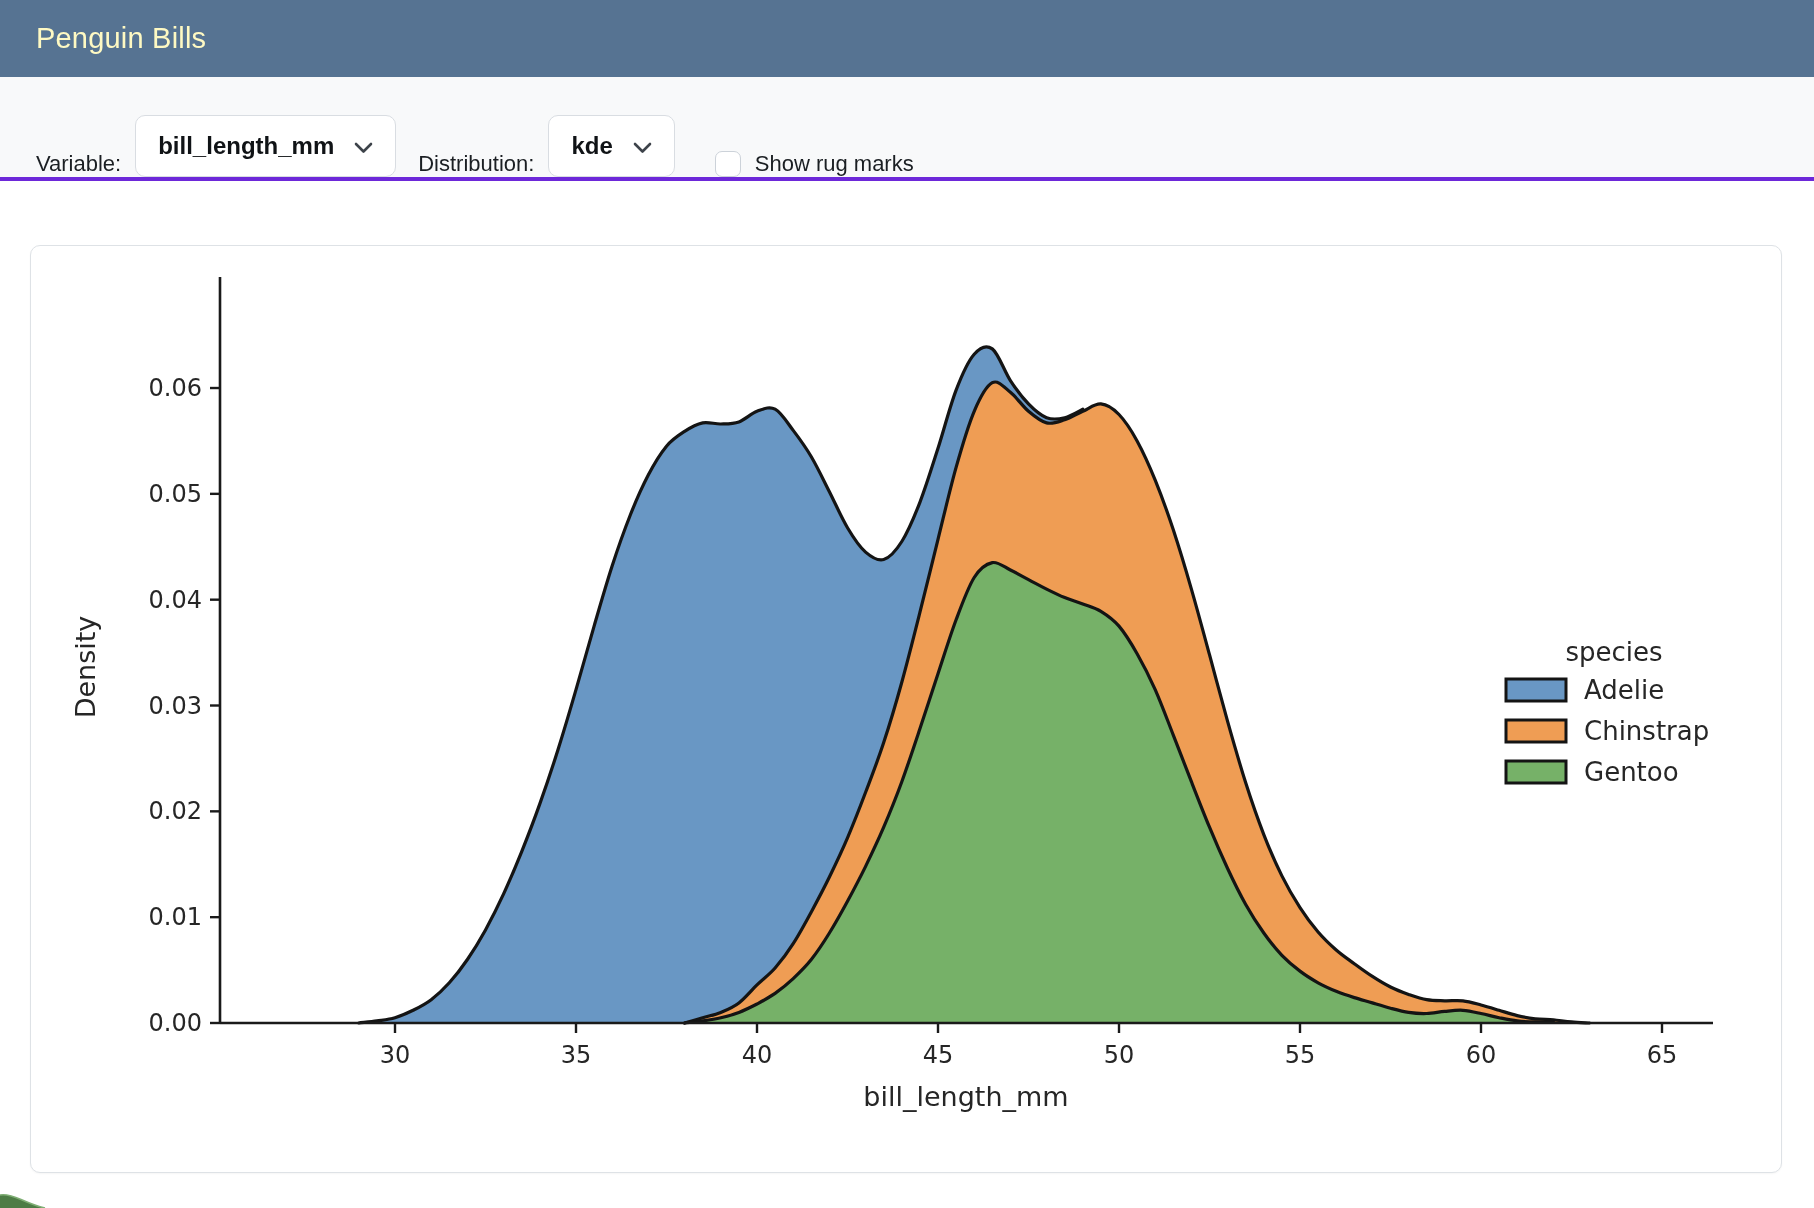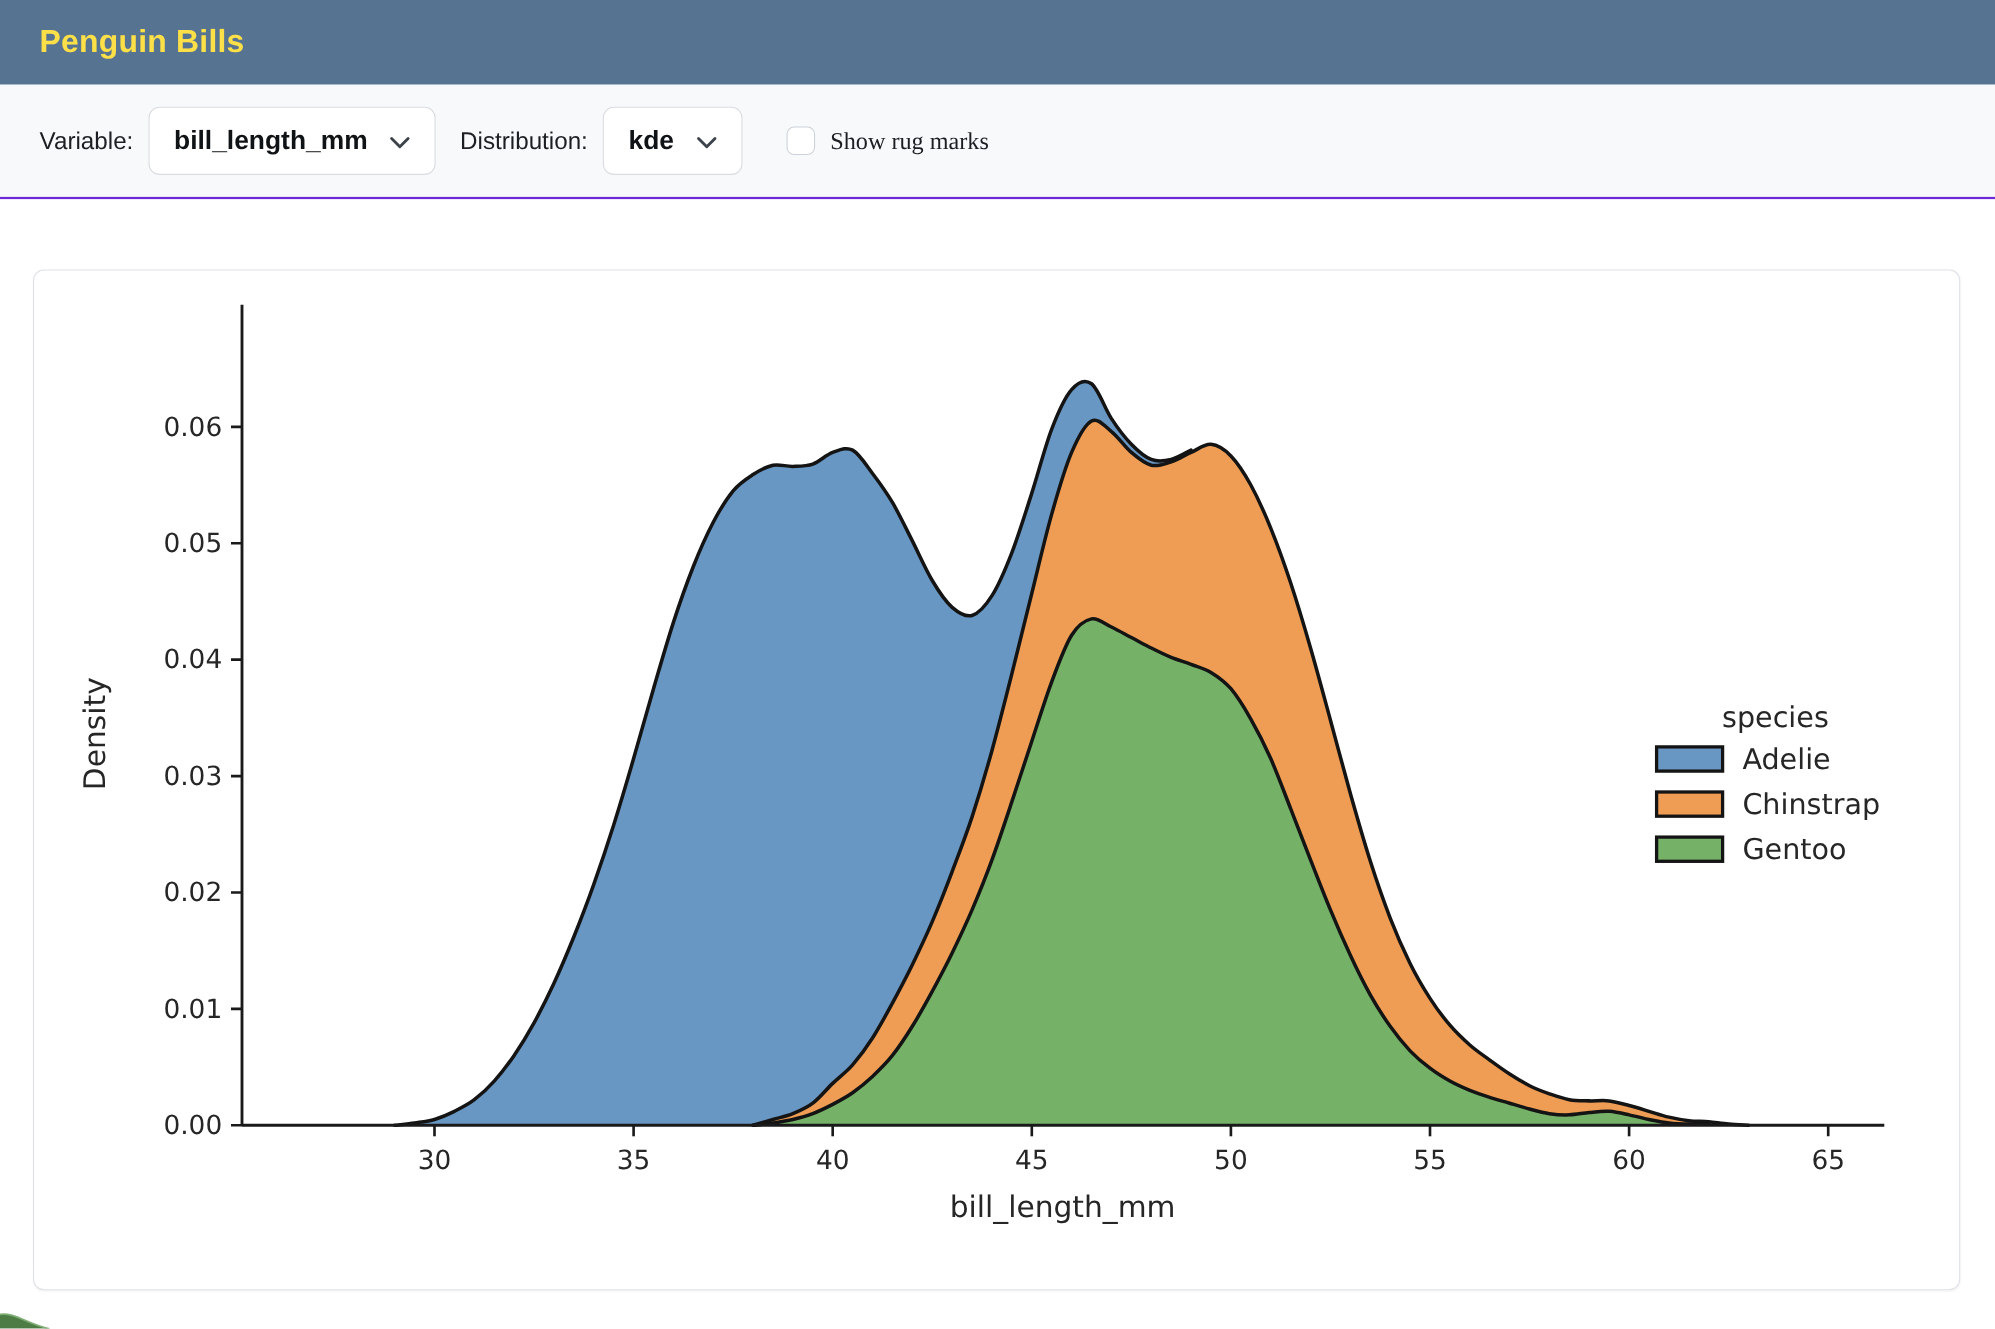--- a/index.html
+++ b/index.html
@@ -6,37 +6,37 @@
   body{
     width:1814px;height:1208px;position:relative;overflow:hidden;
     background:#ffffff;font-family:"Liberation Sans",sans-serif;
   }
   .header{
     position:absolute;left:0;top:0;width:100%;height:77px;
     background:#567392;display:flex;align-items:center;
     padding-left:36px;box-sizing:border-box;
   }
   .header .title{
-    color:#fde047;font-size:29px;font-weight:700;letter-spacing:.2px;
+    color:#fef9c3;font-size:29px;font-weight:400;letter-spacing:.2px;
   }
   .toolbar{
     position:absolute;left:0;top:77px;width:100%;height:104px;
-    background:#f8f9fa;border-bottom:2px solid #6d28d9;
-    display:flex;align-items:center;padding-left:36px;box-sizing:border-box;
+    background:#f8f9fa;border-bottom:4px solid #6d28d9;
+    display:flex;align-items:flex-end;padding-left:36px;box-sizing:border-box;
   }
   .ctl-label{font-size:22px;color:#1b1f23;white-space:nowrap;}
   .select{
     display:inline-flex;align-items:center;gap:20px;background:#ffffff;
     border:1px solid #d9dde2;border-radius:10px;height:62px;
     padding:0 22px;margin-left:14px;cursor:pointer;box-sizing:border-box;
   }
   .select .val{font-size:24px;font-weight:600;color:#101316;white-space:nowrap;}
   .chev{display:inline-flex;align-items:center;margin-top:3px;}
   .gap-lg{margin-left:22px;}
-  .rug-wrap{display:inline-flex;align-items:center;margin-left:40px;gap:14px;font-family:Liberation Serif, serif;}
+  .rug-wrap{display:inline-flex;align-items:center;margin-left:40px;gap:14px;}
   .checkbox{
     width:26px;height:26px;background:#ffffff;border:1.5px solid #ccd2d9;
     border-radius:7px;box-sizing:border-box;cursor:pointer;
   }
   .card{
     position:absolute;left:30px;top:245px;width:1752px;height:928px;
     background:#ffffff;border:1px solid #dee2e6;border-radius:10px;
     box-shadow:0 1px 2px rgba(0,0,0,.04);box-sizing:border-box;
   }
   .plot-host{position:absolute;left:0;top:0;width:100%;height:100%;}

